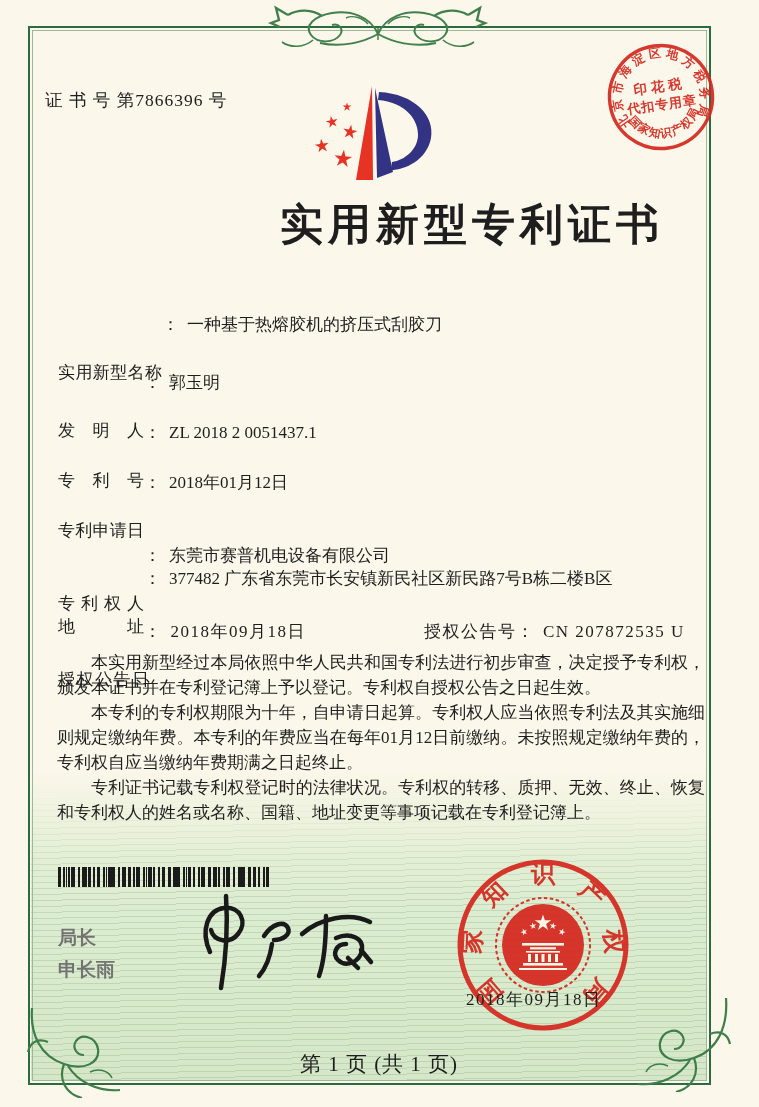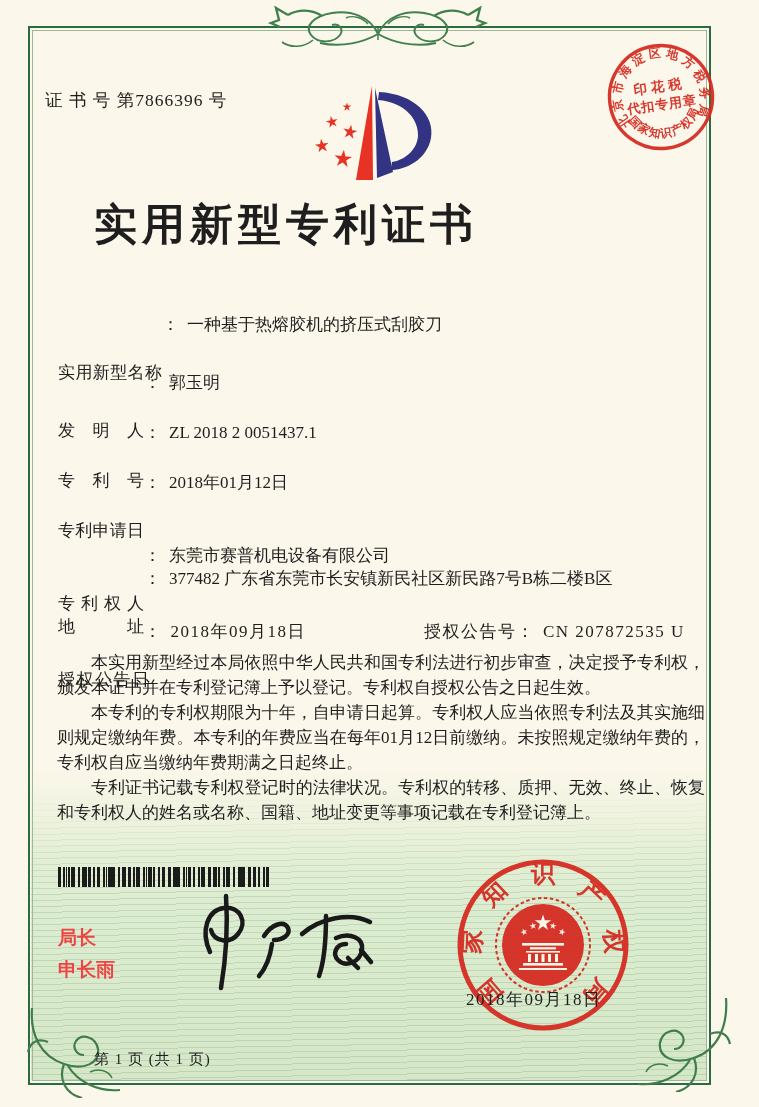--- a/index.html
+++ b/index.html
@@ -11,40 +11,40 @@
   .frame-inner{position:absolute;inset:2px;border:1px solid #9bb89b;}
   
   .green-zone{position:absolute;left:31px;top:660px;width:675px;height:420px;
     background:linear-gradient(180deg, rgba(220,236,206,0) 0px, rgba(220,236,206,0) 110px,
       rgba(222,237,208,0.85) 200px, #dcecd0 255px, #d5e7c8 100%);}
   .waves{position:absolute;left:31px;top:660px;width:675px;height:420px;
     background:repeating-linear-gradient(179deg, rgba(128,172,124,0.30) 0px, rgba(128,172,124,0.30) 1px, transparent 1px, transparent 6px);
     -webkit-mask-image:linear-gradient(180deg, transparent 0px, transparent 130px, #000 235px);
     mask-image:linear-gradient(180deg, transparent 0px, transparent 130px, #000 235px);}
   .cert-no{position:absolute;left:45px;top:88px;font-size:17.5px;letter-spacing:1px;}
-  .title{position:absolute;left:94px;top:196px;width:570px;text-align:left;
+  .title{position:absolute;left:94px;top:196px;width:570px;text-align:right;
          font-size:43px;font-weight:700;letter-spacing:5px;}
   .row{position:absolute;left:58px;font-size:17px;white-space:nowrap;}
   .lbl{display:inline-block;width:86px;text-align:justify;text-align-last:justify;vertical-align:top;margin-top:48px;}
   .lbl.wide{width:104px;}
   .val{margin-left:8px;}
   .val.wrap{display:inline-block;white-space:normal;width:505px;vertical-align:top;line-height:24px;}
   .grant{letter-spacing:1.5px;}
   .paras{position:absolute;left:57px;top:650px;width:648px;font-size:17px;line-height:25px;
          text-align:justify;}
   .paras p{margin:0;text-indent:2em;}
   .barcode{position:absolute;left:58px;top:867px;width:211px;height:20px;
     background:
       repeating-linear-gradient(90deg,#1b1b1b 0 2px,transparent 2px 5px),
       repeating-linear-gradient(90deg,#1b1b1b 0 1px,transparent 1px 8px),
       repeating-linear-gradient(90deg,#1b1b1b 0 3px,transparent 3px 13px);}
   .director{position:absolute;left:58px;font-size:19px;
-            font-family:"Liberation Sans","DejaVu Sans",sans-serif;font-weight:600;color:#ef4444;}
+            font-family:"Liberation Sans","DejaVu Sans",sans-serif;font-weight:600;color:#737373;}
   .seal-date{position:absolute;left:466px;top:988px;font-size:17px;letter-spacing:1.5px;}
-  .footer{position:absolute;left:94px;top:1050px;width:570px;font-size:15px;letter-spacing:1px;}
+  .footer{position:absolute;left:94px;top:1050px;width:570px;text-align:center;font-size:21px;letter-spacing:1px;}
   svg{position:absolute;}
   svg text{user-select:none;}
 </style>
 </head>
 <body>
 
 <div id="page">
 
   <div class="green-zone"></div>
   <div class="waves"></div>

